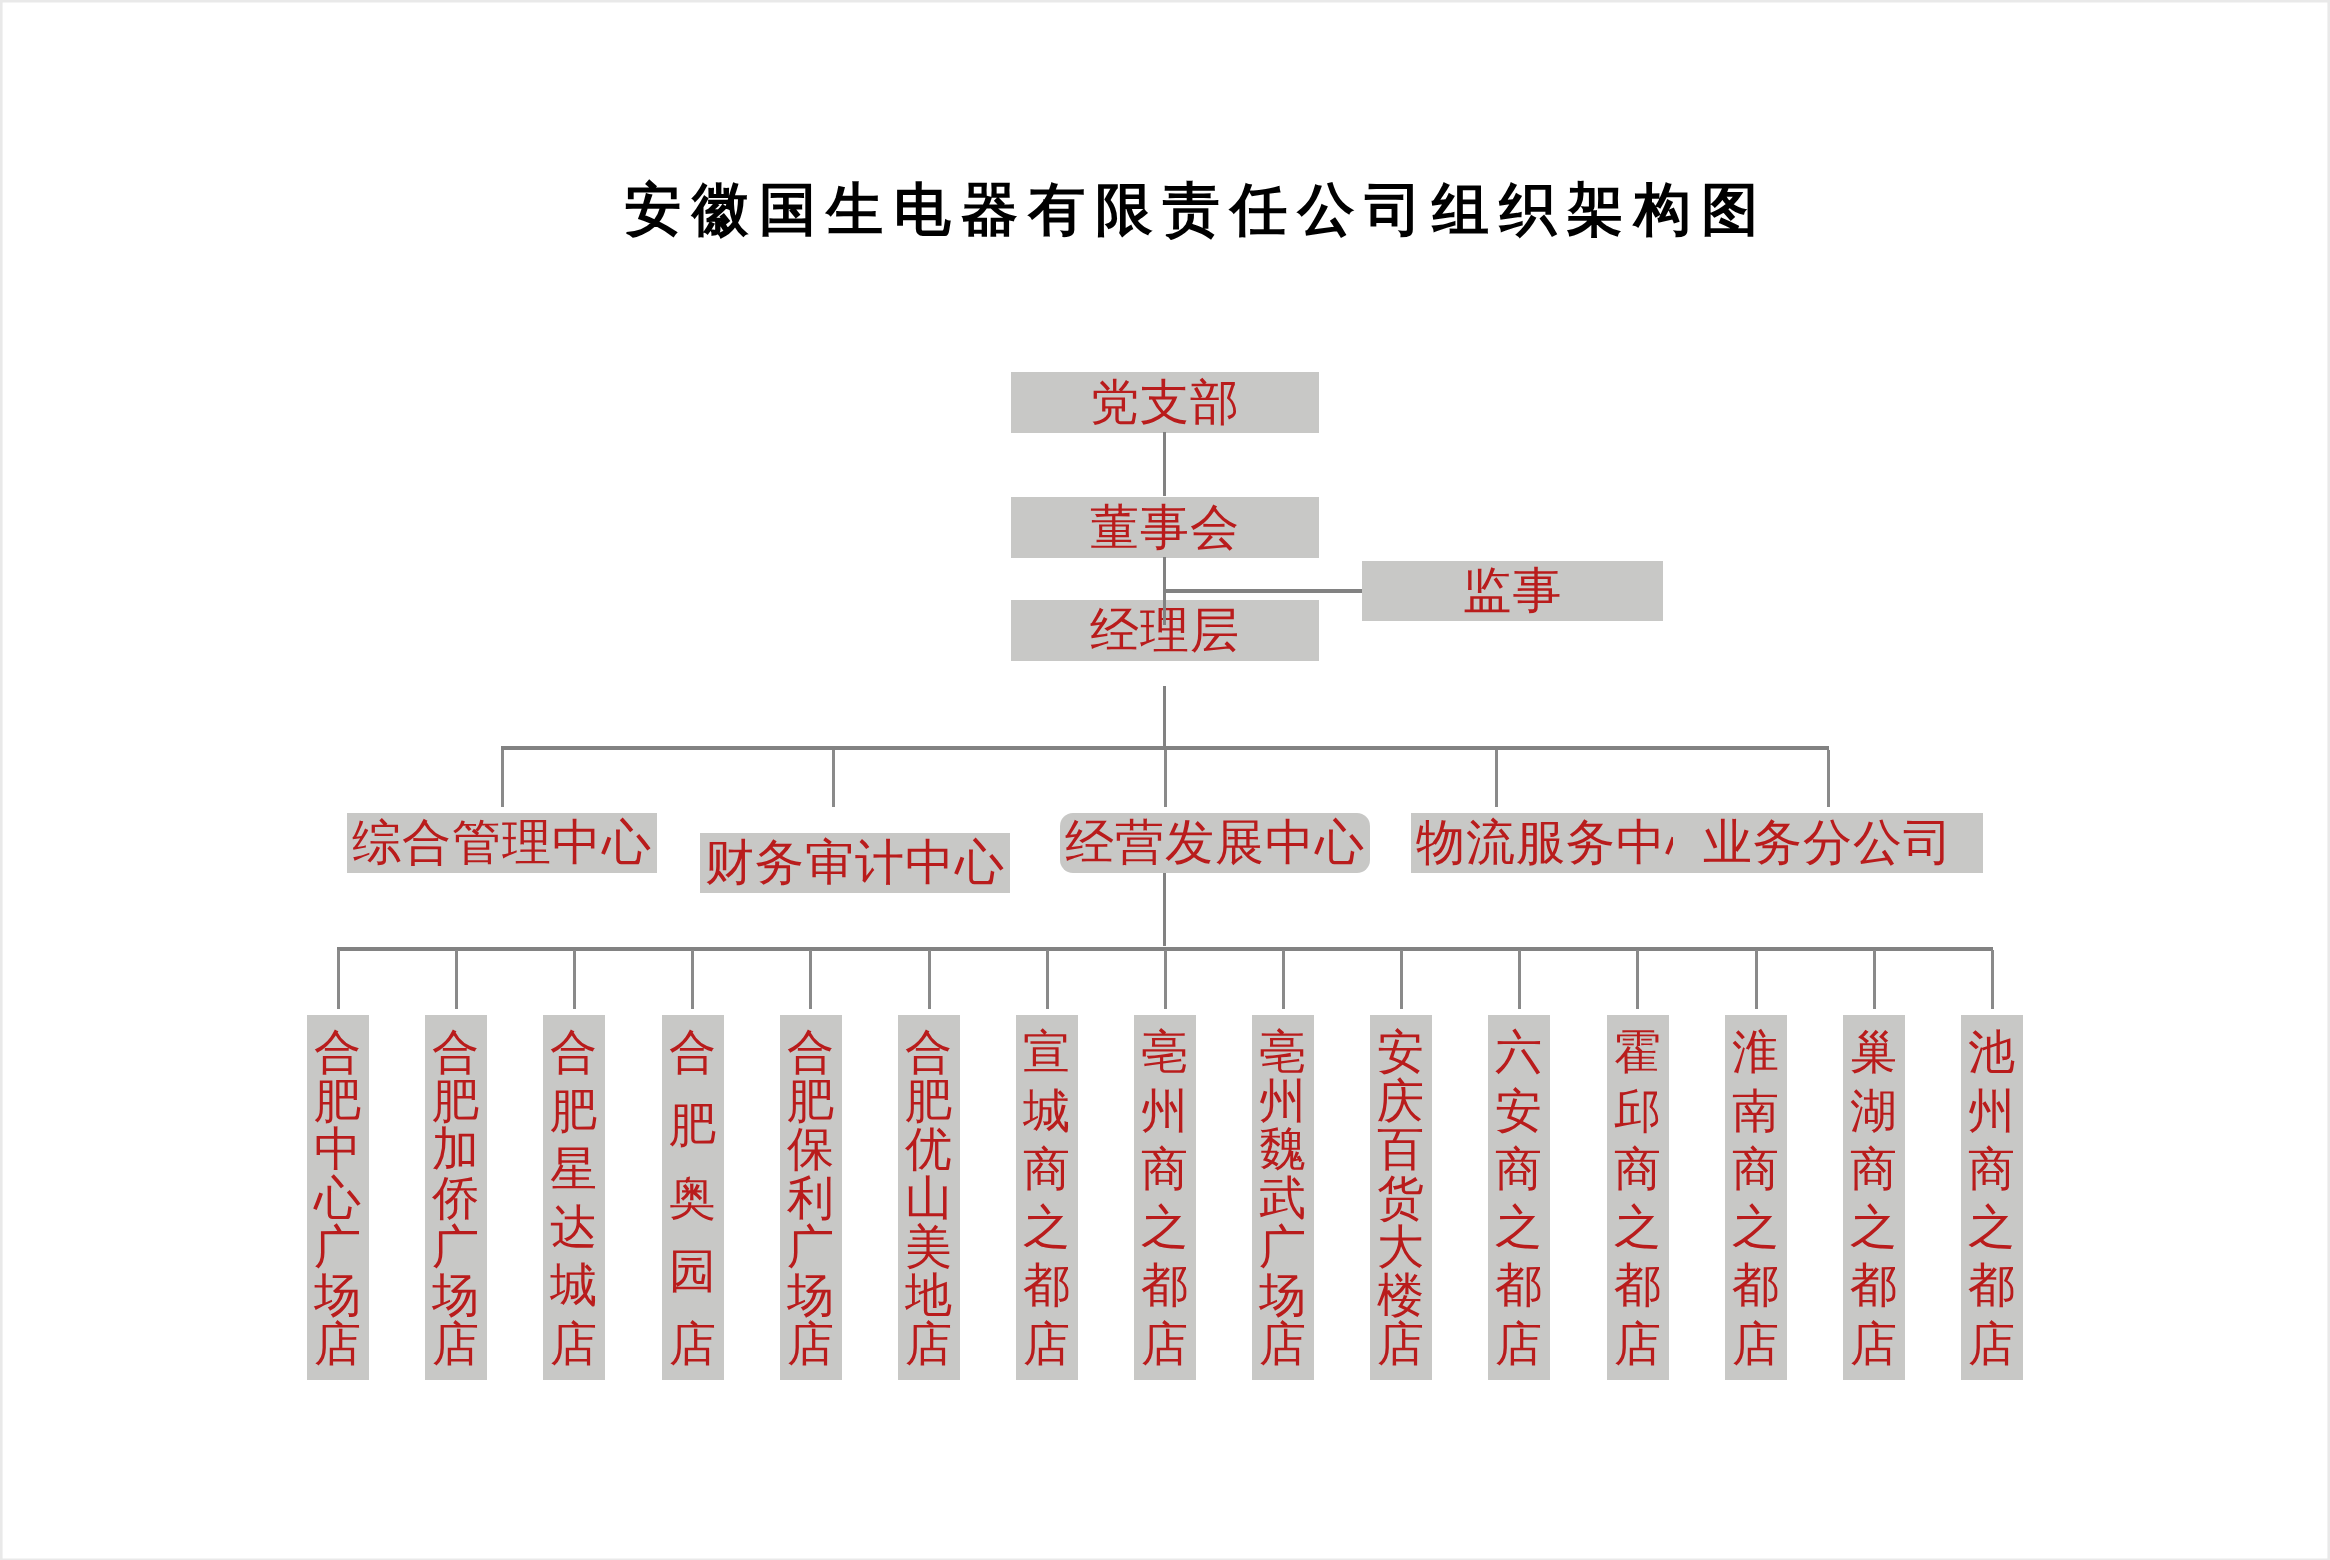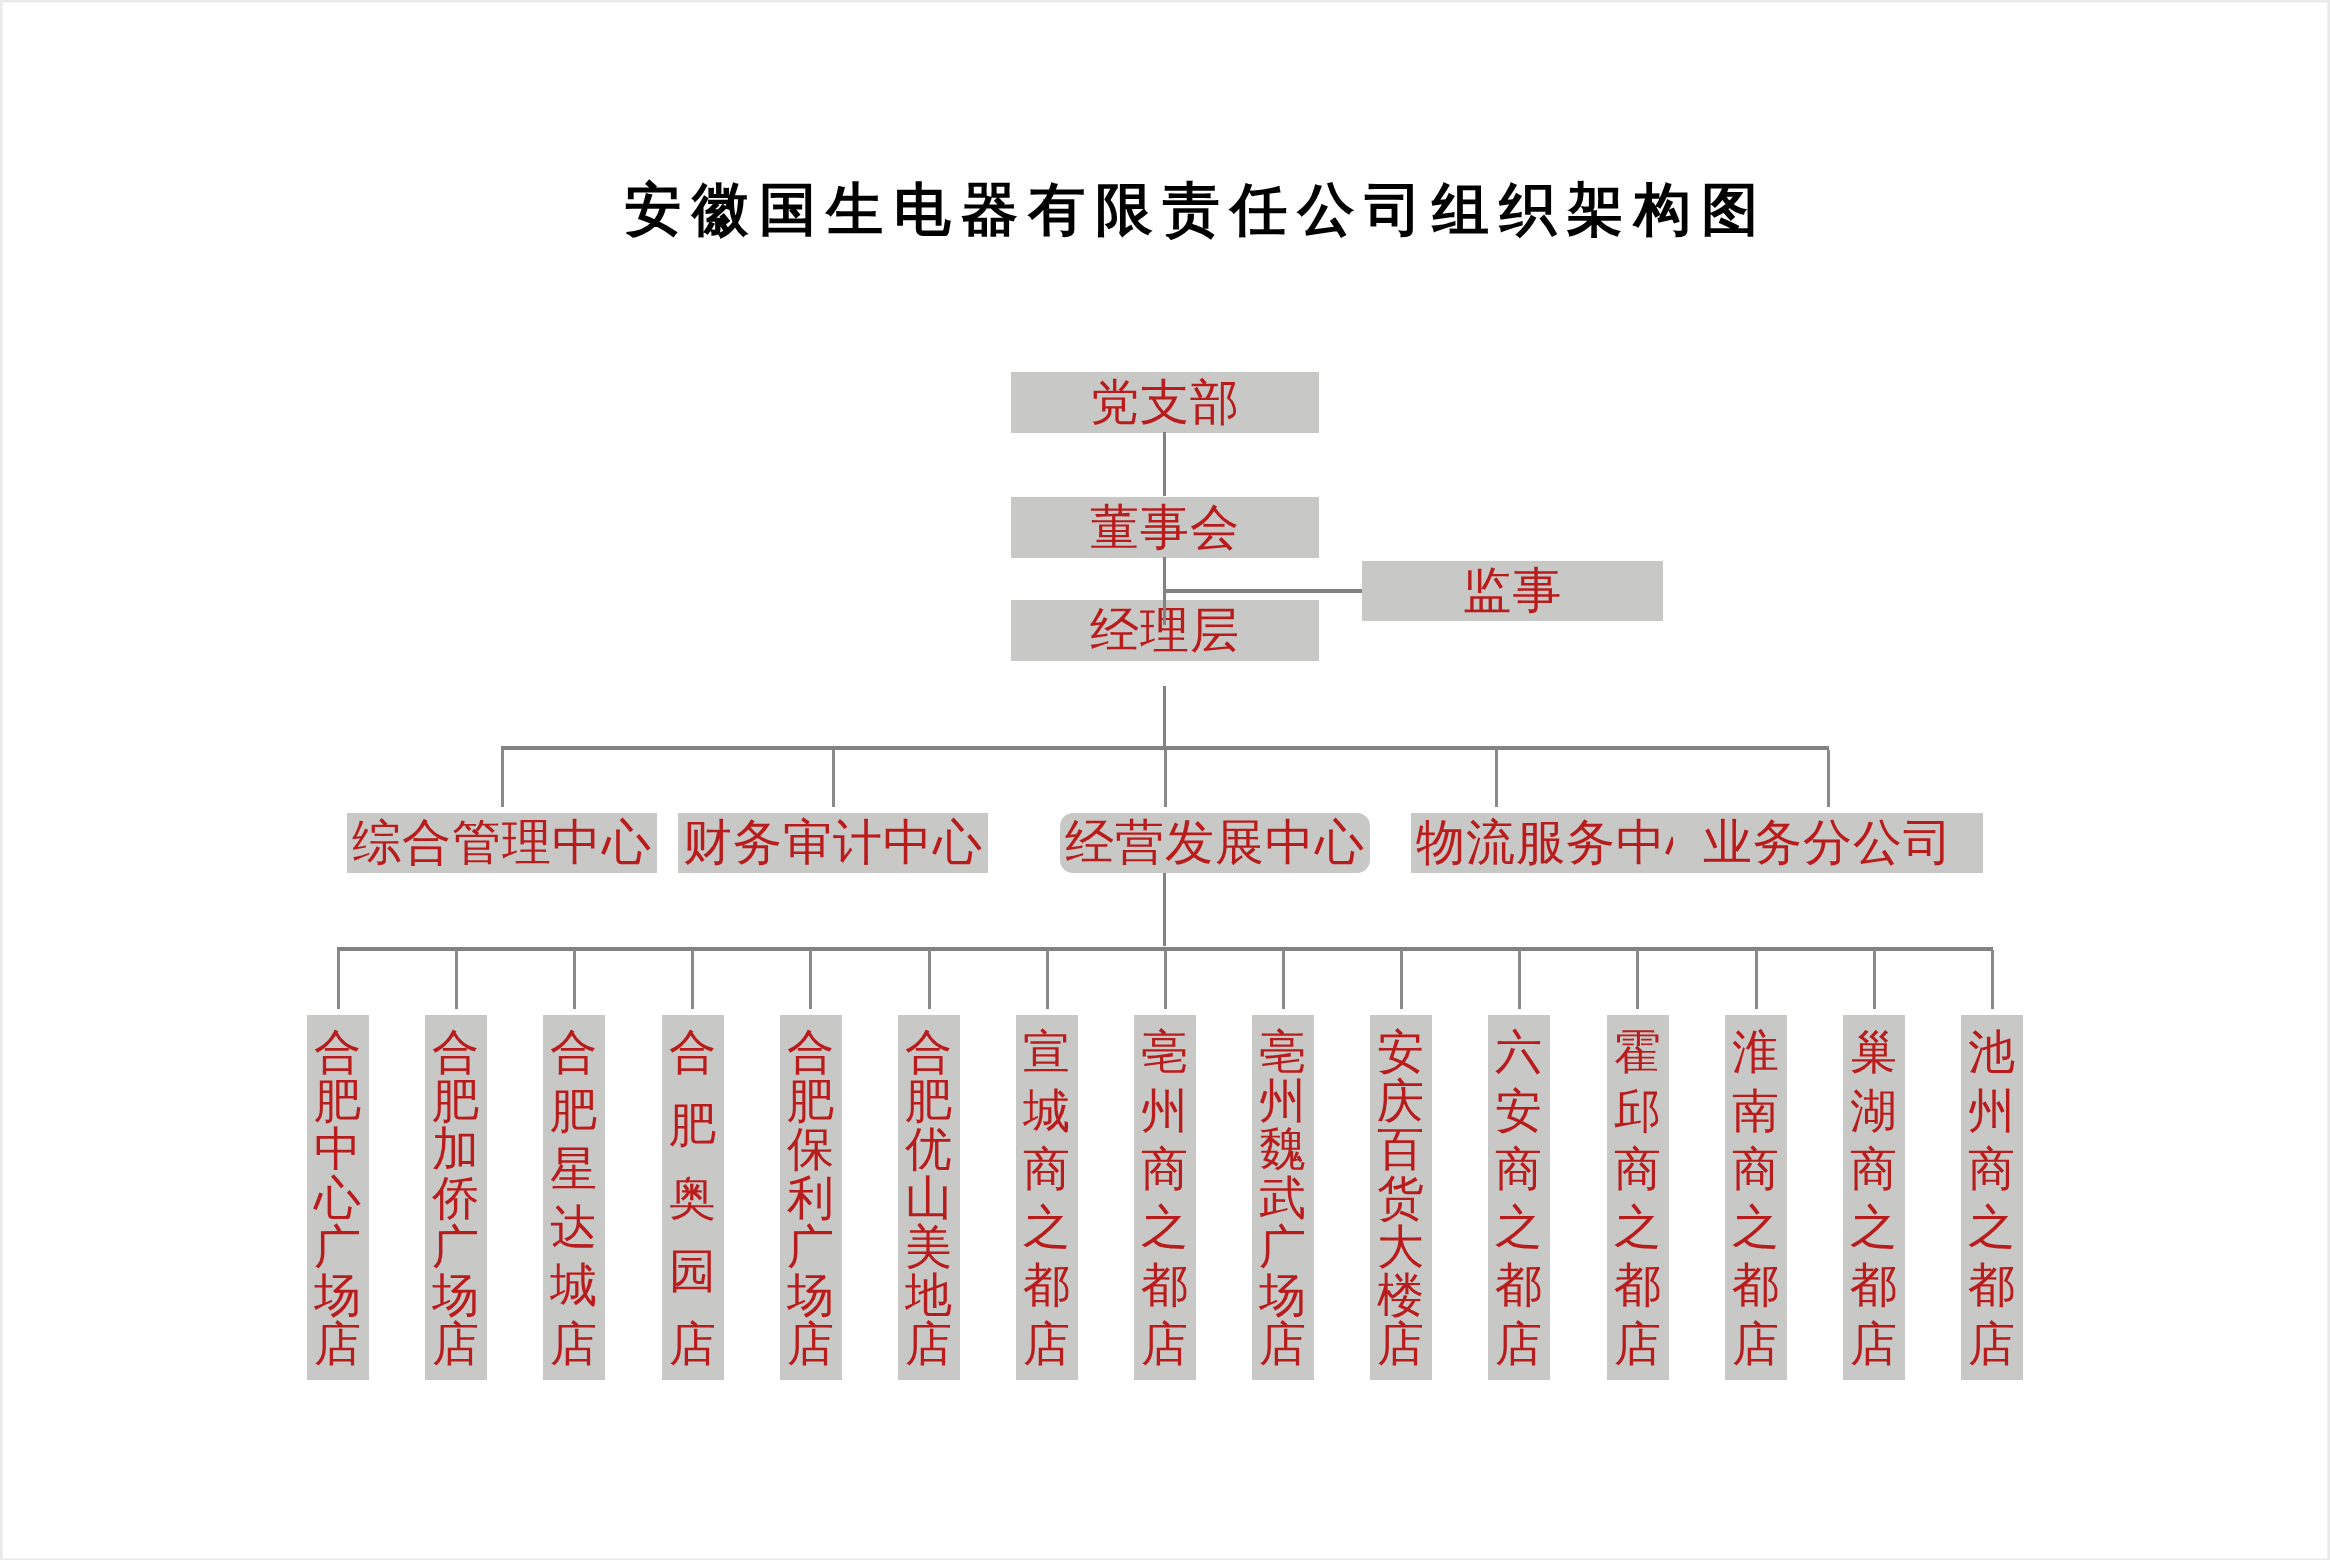--- a/index.html
+++ b/index.html
@@ -41,21 +41,21 @@
   <div class="vline" style="left:1163px;top:686px;height:60px;"></div>
 
   <div class="hline" style="left:501px;top:746px;width:1328px;"></div>
   <div class="dropline" style="left:501px;top:750px;height:57px;"></div>
   <div class="dropline" style="left:832px;top:750px;height:57px;"></div>
   <div class="dropline" style="left:1164px;top:750px;height:57px;"></div>
   <div class="dropline" style="left:1495px;top:750px;height:57px;"></div>
   <div class="dropline" style="left:1827px;top:750px;height:57px;"></div>
 
   <div class="node center" style="left:347px;">综合管理中心</div>
-  <div class="node center" style="left:678px;">财务审计中心</div>
+  <div class="node center" style="left:700px;margin-top:20px;">财务审计中心</div>
   <div class="node center" style="left:1060px;border-radius:13px;">经营发展中心</div>
   <div class="node center" style="left:1372px;margin-left:39px;">物流服务中心</div>
   <div class="node center" style="left:1673px;">业务分公司</div>
 
   <div class="vline" style="left:1163px;top:873px;height:73px;"></div>
   <div class="hline" style="left:337px;top:947px;width:1656px;"></div>
   <div class="dropline" style="left:337px;top:950px;height:59px;"></div>
   <div class="dropline" style="left:455px;top:950px;height:59px;"></div>
   <div class="dropline" style="left:573px;top:950px;height:59px;"></div>
   <div class="dropline" style="left:691px;top:950px;height:59px;"></div>

